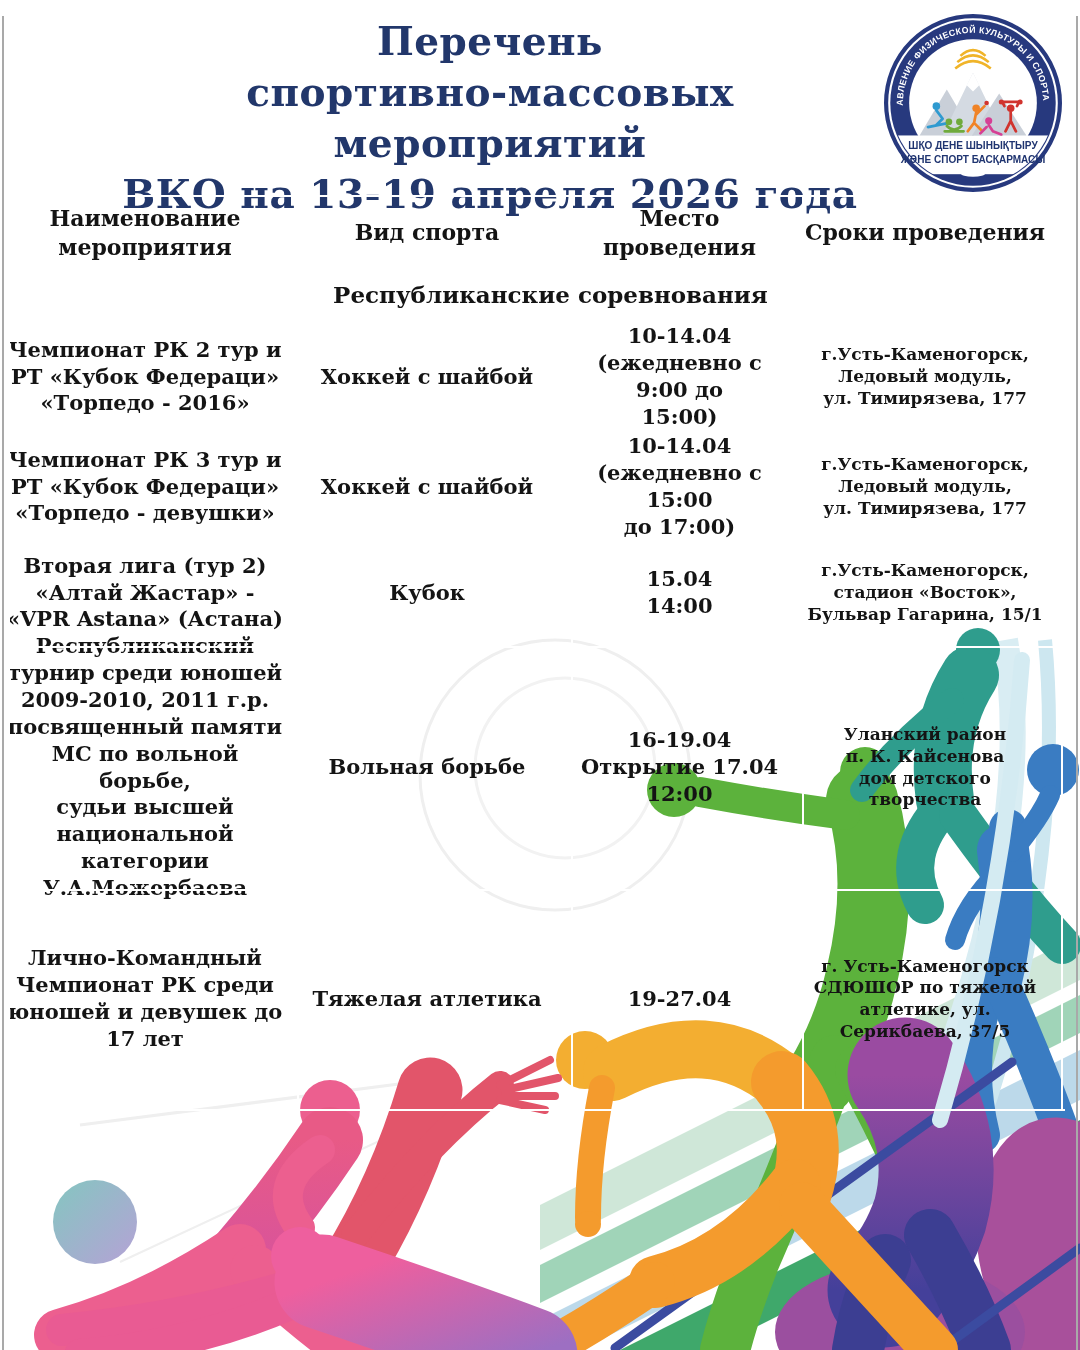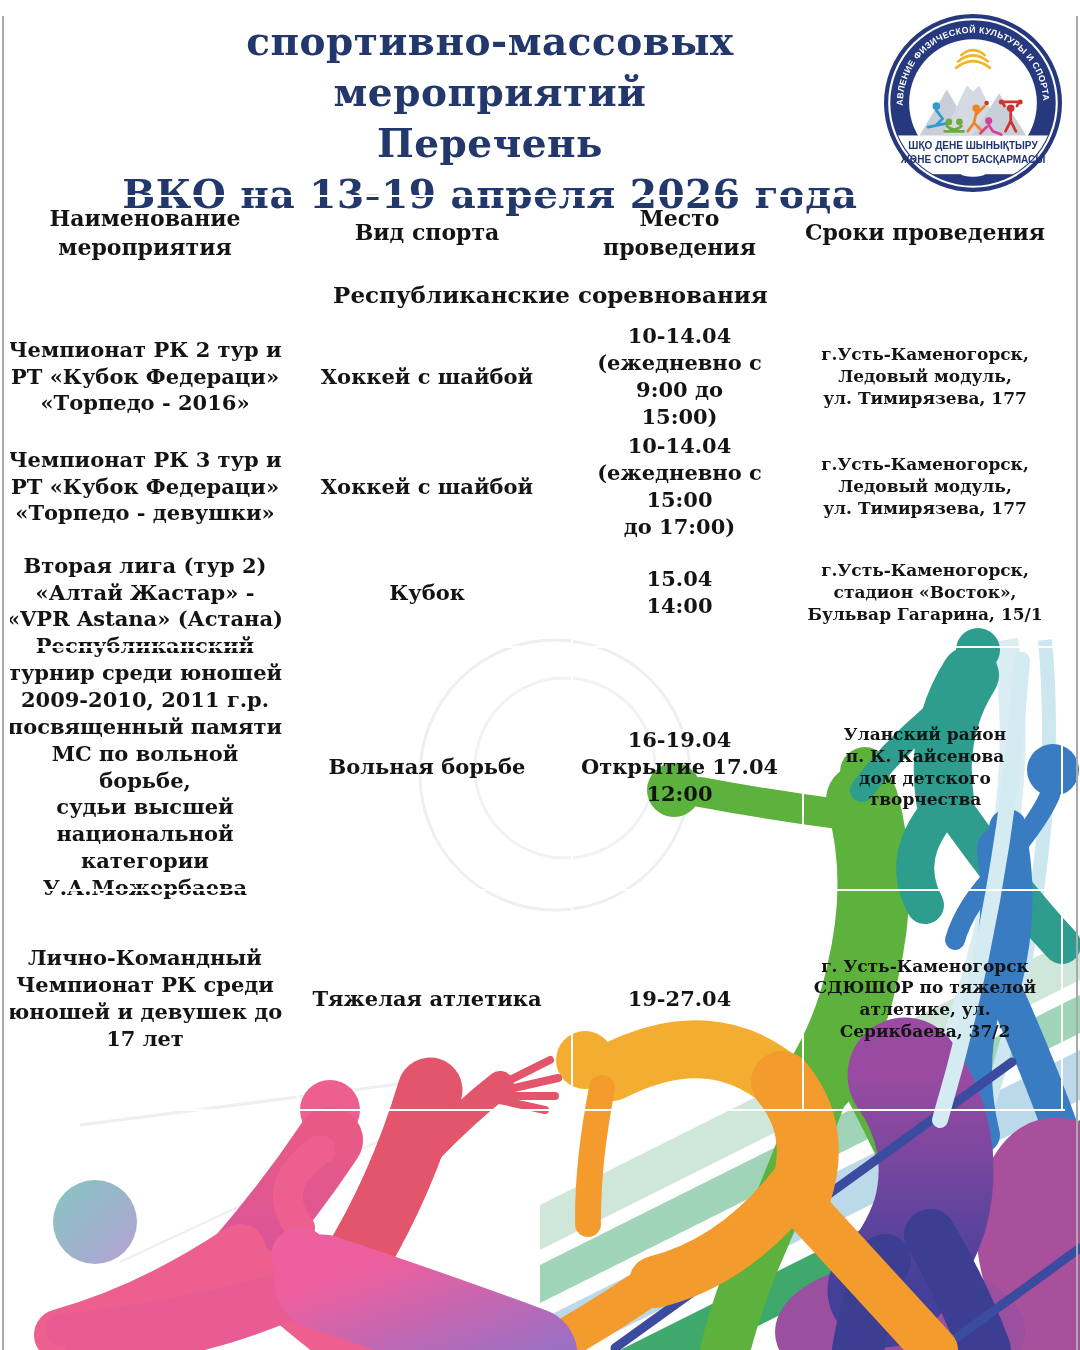--- a/index.html
+++ b/index.html
@@ -152,22 +152,22 @@
       <circle cx="300" cy="1256" r="29" fill="#ee5f9e"></circle>
       <path d="M 282 1288 Q 180 1318 62 1330" stroke="#e95b93" stroke-width="32" fill="none"></path>
       <path d="M 290 1304 Q 195 1345 80 1355" stroke="#e95b93" stroke-width="32" fill="none"></path>
       <path d="M 322 1282 Q 430 1318 530 1355" stroke="url(#gradDive)" stroke-width="95" fill="none"></path>
     </g>
 
     <circle cx="95" cy="1222" r="42" fill="url(#gradBall)"></circle>
   </svg>
 
   <div class="title">
+    <span>Перечень</span>
     <span>спортивно-массовых мероприятий</span>
-    <span>Перечень</span>
     <span>ВКО на 13-19 апреля 2026 года</span>
   </div>
 
   <svg class="logo" viewBox="0 0 170 170" xmlns="http://www.w3.org/2000/svg">
     <circle cx="85" cy="85" r="83" fill="#ffffff" stroke="#27397e" stroke-width="4"></circle>
     <circle cx="85" cy="85" r="79" fill="#27397e"></circle>
     <circle cx="85" cy="85" r="61" fill="#ffffff"></circle>
     <clipPath id="logoclip">
         <circle cx="85" cy="85" r="78"></circle>
       </clipPath>
@@ -286,21 +286,21 @@
 
     <div class="cell">Лично-Командный
 Чемпионат РК среди
 юношей и девушек до
 17 лет</div>
     <div class="cell">Тяжелая атлетика</div>
     <div class="cell">19-27.04</div>
     <div class="cell loc">г. Усть-Каменогорск
 СДЮШОР по тяжелой
 атлетике, ул.
-Серикбаева, 37/2</div>
+Серикбаева, 37/5</div>
   </div>
 
   <div>
     <div class="gl v" style="left:8px;"></div>
     <div class="gl v" style="left:297px;"></div>
     <div class="gl v" style="left:571px;"></div>
     <div class="gl v" style="left:802px;"></div>
     <div class="gl v" style="left:1061px;"></div>
     <div class="gl h" style="top:195px;"></div>
     <div class="gl h" style="top:270px;"></div>

